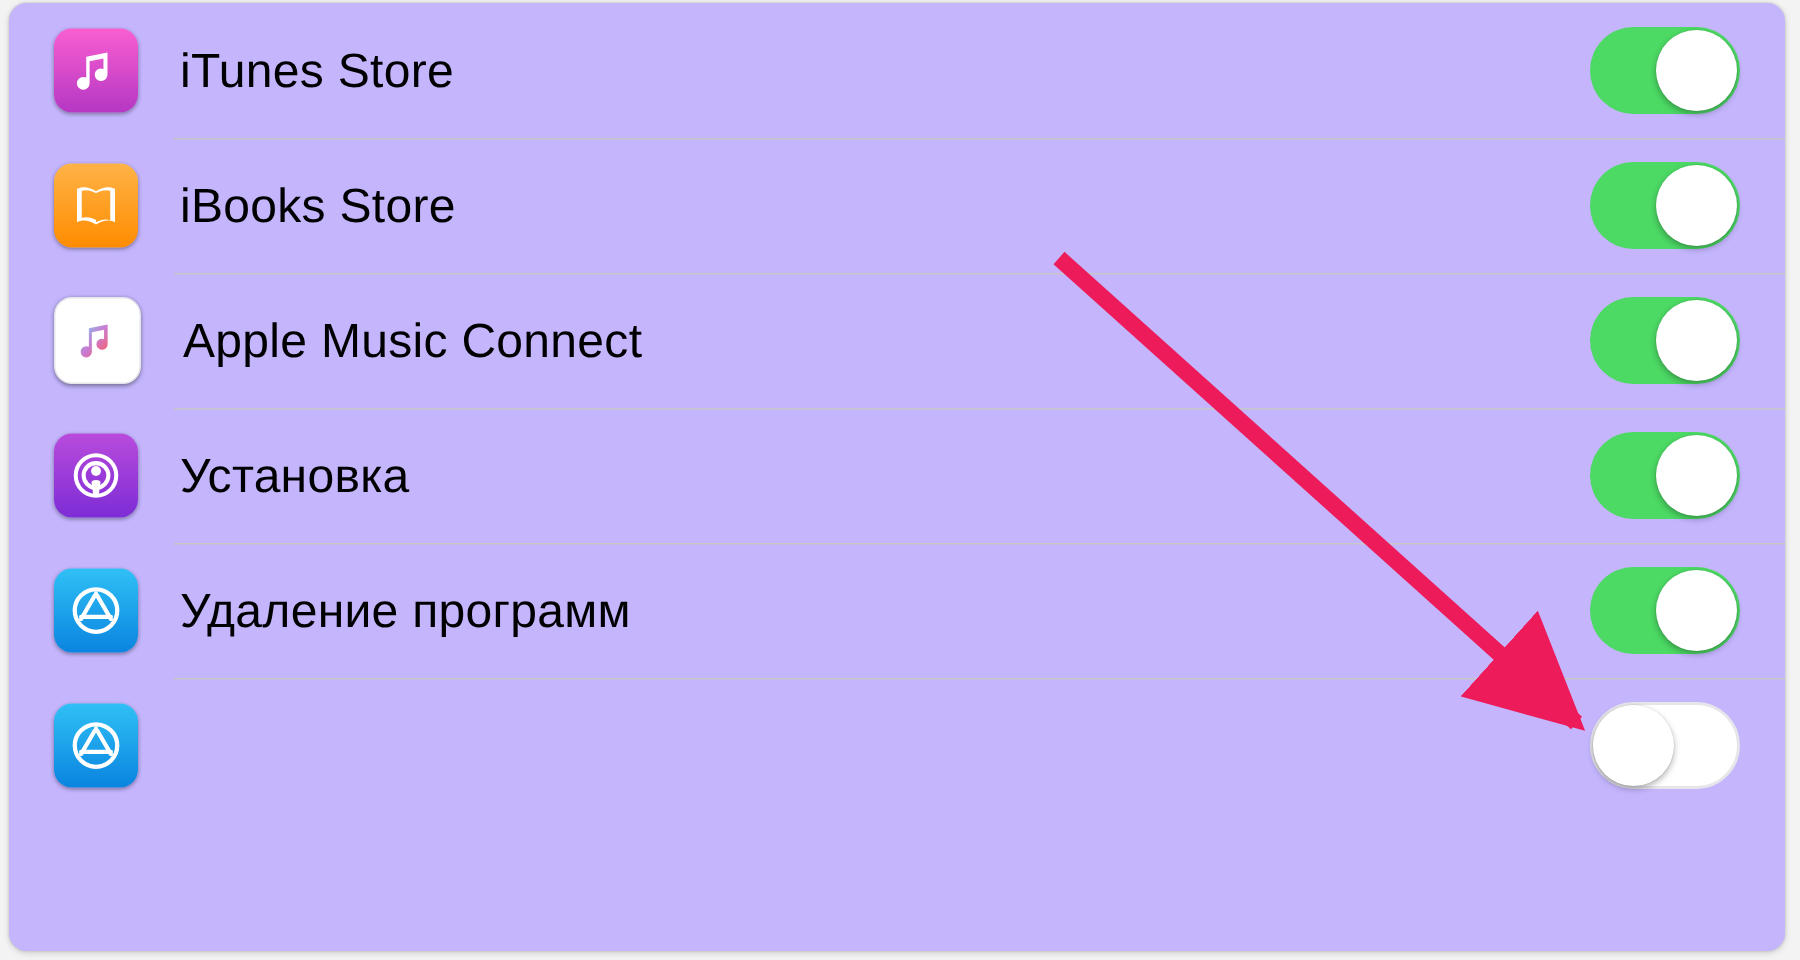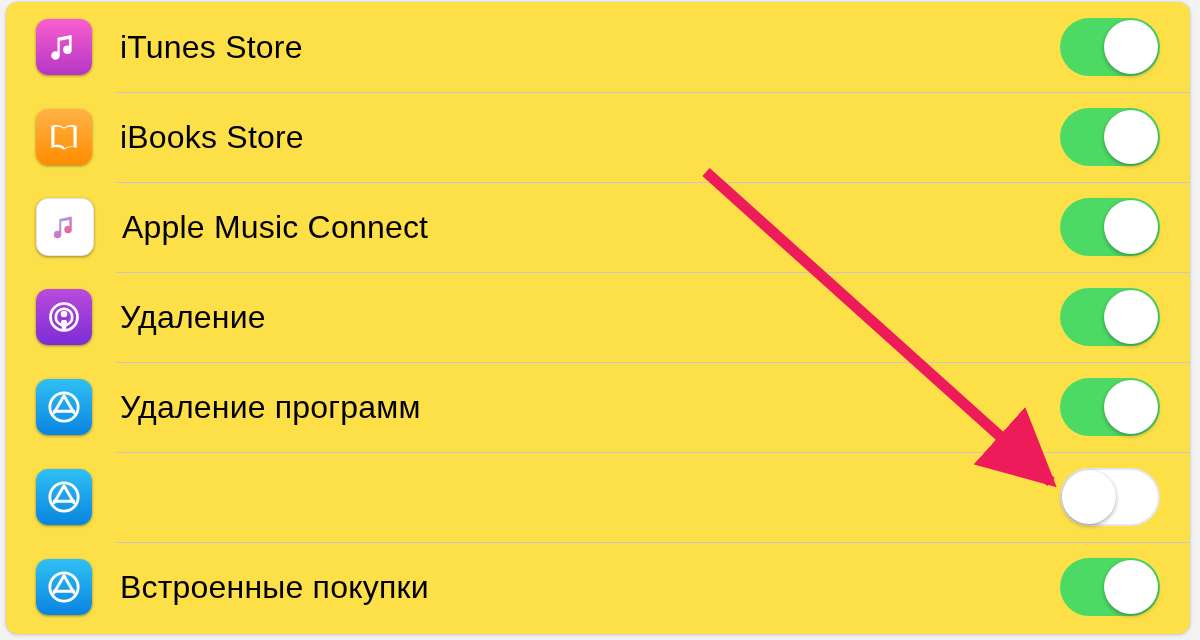--- a/index.html
+++ b/index.html
@@ -9,21 +9,21 @@
     height: 640px;
     font-family: -apple-system, "Helvetica Neue", Helvetica, Arial, sans-serif;
     background: #f3f3f3;
     overflow: hidden;
   }
   .panel {
     position: relative;
     margin: 2px 6px;
     width: 1184px;
     height: 632px;
-    background: #fde047;
+    background: #c4b5fd;
     border-radius: 12px;
     box-shadow: 0 0 2px rgba(0,0,0,.15), 0 1px 4px rgba(0,0,0,.15);
     overflow: hidden;
     box-sizing: border-box;
   }
   .row {
     position: relative;
     height: 90px;
     display: flex;
     align-items: center;
@@ -165,21 +165,21 @@
 
   <div class="row">
     <div class="icon ic-podcasts">
       <svg width="36" height="36" viewBox="0 0 24 24" fill="none" stroke="#ffffff" stroke-width="1.8">
         <circle cx="12" cy="12" r="9"></circle>
         <circle cx="12" cy="12" r="5.5"></circle>
         <circle cx="12" cy="10" r="2.2" fill="#ffffff" stroke="none"></circle>
         <path d="M10 15c0-1.3 4-1.3 4 0l-.8 6h-2.4L10 15z" fill="#ffffff" stroke="none"></path>
       </svg>
     </div>
-    <span class="label">Удаление</span>
+    <span class="label">Установка</span>
     <div class="toggle on">
         <div class="knob"></div>
       </div>
   </div>
 
   <div class="row">
     <div class="icon ic-appstore">
       <svg width="34" height="34" viewBox="0 0 24 24" fill="none" stroke="#ffffff" stroke-width="2" stroke-linecap="round">
         <circle cx="12" cy="12" r="10"></circle>
           <path d="M12 4l-7 12M12 4l7 12M5 15h14"></path>
@@ -196,32 +196,20 @@
       <svg width="34" height="34" viewBox="0 0 24 24" fill="none" stroke="#ffffff" stroke-width="2" stroke-linecap="round">
         <circle cx="12" cy="12" r="10"></circle>
           <path d="M12 4l-7 12M12 4l7 12M5 15h14"></path>
       </svg>
     </div>
     <div class="toggle off">
         <div class="knob"></div>
       </div>
   </div>
 
-  <div class="row">
-    <div class="icon ic-appstore">
-      <svg width="34" height="34" viewBox="0 0 24 24" fill="none" stroke="#ffffff" stroke-width="2" stroke-linecap="round">
-        <circle cx="12" cy="12" r="10"></circle>
-          <path d="M12 4l-7 12M12 4l7 12M5 15h14"></path>
-      </svg>
-    </div>
-    <span class="label">Встроенные покупки</span>
-    <div class="toggle on">
-        <div class="knob"></div>
-      </div>
-  </div>
 
   <svg class="arrow" viewBox="0 0 420 330">
     <defs>
       <marker id="ah" viewBox="0 0 10 10" refX="9" refY="5" markerWidth="7" markerHeight="7" orient="auto-start-reverse">
         <path d="M0 0 L10 5 L0 10 z" fill="#ed1b59"></path>
       </marker>
     </defs>
     <line x1="30" y1="10" x2="375" y2="320" stroke="#ed1b59" stroke-width="11" marker-end="url(#ah)"></line>
   </svg>
 

